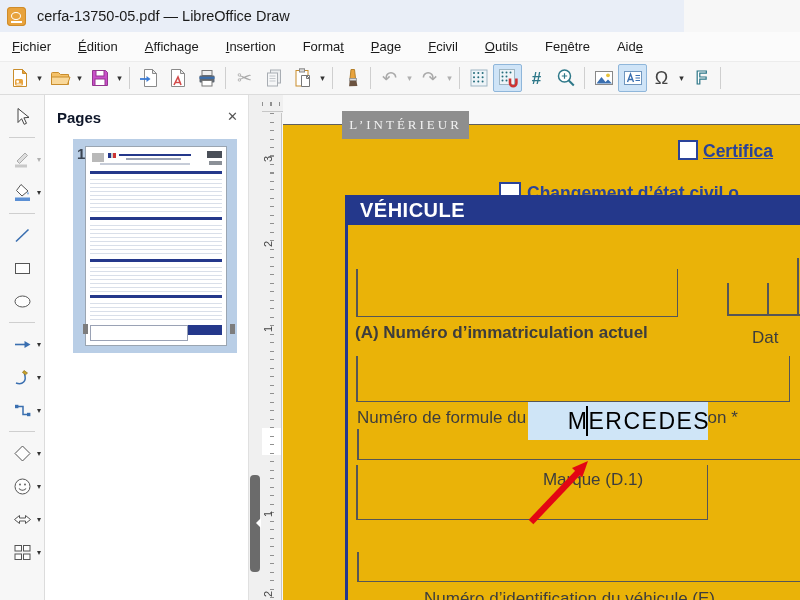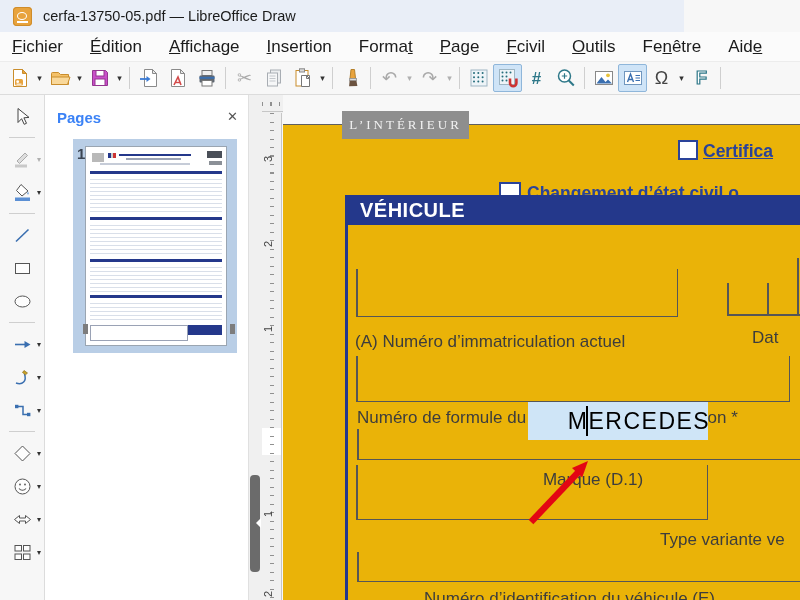--- a/index.html
+++ b/index.html
@@ -2,31 +2,31 @@
 <html><head>
 <meta charset="utf-8">
 <style>
   html,body{margin:0;padding:0;background:#d7d7d7;}
   *{box-sizing:border-box;}
   #app{position:relative;width:800px;height:600px;background:#f7f7f7;
        font-family:"Liberation Sans",sans-serif;overflow:hidden;
        outline:1px solid #a9a9a9;}
   
   #titlebar{position:absolute;left:0;top:0;width:684px;height:32px;background:#e9eef7;
-            display:flex;align-items:center;padding-left:13px;}
+            display:flex;align-items:center;padding-left:7px;}
   #titlebar .app-icon{width:19px;height:19px;border-radius:4px;background:#e8a33d;
             position:relative;flex:0 0 auto;box-shadow:inset 0 0 0 1px #cf8c2a;}
   #titlebar .app-icon:before{content:"";position:absolute;left:4px;top:5px;width:8px;height:6px;
             border:1.5px solid #fff;border-radius:50%;}
   #titlebar .app-icon:after{content:"";position:absolute;left:4px;bottom:3px;width:11px;height:1.5px;background:#fff;}
   #titlebar .title{margin-left:11px;font-size:14.5px;color:#1b1b1b;}
   
   #menubar{position:absolute;left:0;top:32px;width:800px;height:30px;background:#fbfbfb;
            display:flex;align-items:center;padding-left:12px;border-bottom:1px solid #ececec;}
-  .menu-item{font-size:17px;color:#1b1b1b;padding:4px 0;margin-right:27px;white-space:nowrap;}
+  .menu-item{font-size:13px;color:#1b1b1b;padding:4px 0;margin-right:27px;white-space:nowrap;}
   .menu-item .accel{text-decoration:underline;}
   
   #toolbar{position:absolute;left:0;top:62px;width:800px;height:33px;background:#f7f7f7;
            display:flex;align-items:center;padding-left:5px;border-bottom:1px solid #dcdcdc;}
   .tb-btn{width:29px;height:28px;display:flex;align-items:center;justify-content:center;
           border:1px solid transparent;border-radius:2px;flex:0 0 auto;}
   .tb-btn.active{background:#cfe4f7;border-color:#8fb6da;}
   .tb-dd{width:11px;height:28px;display:flex;align-items:center;justify-content:center;
          font-size:9px;color:#333;flex:0 0 auto;}
   .tb-dd.gray{color:#b0b0b0;}
@@ -37,21 +37,21 @@
   .glyph-fontwork{font-size:18px;font-weight:bold;color:#fff;-webkit-text-stroke:1.2px #2e7889;line-height:1;}
   
   #lefttools{position:absolute;left:0;top:95px;width:45px;height:505px;background:#f7f7f7;
              border-right:1px solid #dcdcdc;display:flex;flex-direction:column;align-items:center;padding-top:6px;}
   .lt-btn{position:relative;width:40px;height:30px;display:flex;align-items:center;justify-content:center;flex:0 0 auto;margin-bottom:3px;}
   .lt-btn .dd{position:absolute;right:1px;top:11px;font-size:8px;color:#333;}
   .lt-btn .dd.gray{color:#b0b0b0;}
   .lt-sep{width:26px;height:1px;background:#cfcfcf;margin:3px 0 6px 0;flex:0 0 auto;}
   
   #pagespanel{position:absolute;left:45px;top:95px;width:203px;height:505px;background:#ffffff;}
-  #pagespanel .hdr{position:absolute;left:12px;top:14px;font-size:15px;font-weight:bold;color:#3b82f6;}
+  #pagespanel .hdr{position:absolute;left:12px;top:14px;font-size:15px;font-weight:bold;color:#0f172a;}
   #pagespanel .close{position:absolute;right:10px;top:14px;font-size:13px;color:#555;}
   .thumb-sel{position:absolute;left:28px;top:44px;width:164px;height:214px;background:#b9cee6;}
   .thumb-num{position:absolute;left:32px;top:50px;font-size:15px;font-weight:bold;color:#3b4553;}
   .thumb-page{position:absolute;left:40px;top:51px;width:142px;height:200px;background:#fff;
               border:1px solid #9aa5b1;}
   .thumb-page .rowlines{position:absolute;left:4px;right:4px;background:repeating-linear-gradient(#ffffff 0 3px,#d9dfe9 3px 4px);}
   .t-bar{position:absolute;left:4px;right:4px;height:3px;background:#24388b;}
   .t-handle{position:absolute;width:5px;height:10px;background:#7d7d7d;}
   
   #splitter{position:absolute;left:248px;top:95px;width:14px;height:505px;background:#f0f0f0;border-left:1px solid #e0e0e0;}
@@ -447,21 +447,21 @@
         <div class="fline" style="left:73px;top:190.5px;width:321px;height:1.5px;"></div>
         <div class="fline" style="left:393.5px;top:144px;width:1.5px;height:48px;"></div>
       </div>
 
       <div>
         <div class="fline" style="left:444px;top:189px;width:73px;height:1.5px;"></div>
         <div class="fline" style="left:444px;top:158px;width:1.5px;height:32px;"></div>
         <div class="fline" style="left:484px;top:158px;width:1.5px;height:32px;"></div>
         <div class="fline" style="left:514px;top:133px;width:1.5px;height:57px;"></div>
       </div>
-      <div class="doc-label" style="left:72px;top:207px;">(A) Numéro d’immatriculation actuel</div>
+      <div class="doc-label" style="left:72px;top:198px;font-weight:bold;">(A) Numéro d’immatriculation actuel</div>
       <div class="doc-label" style="left:469px;top:203px;">Dat</div>
 
       <div>
         <div class="fline" style="left:73px;top:231px;width:1.5px;height:46px;"></div>
         <div class="fline" style="left:73px;top:275.5px;width:434px;height:1.5px;"></div>
         <div class="fline" style="left:505.5px;top:231px;width:1.5px;height:46px;"></div>
       </div>
       <div class="doc-label" style="left:74px;top:283px;">Numéro de formule du certificat d’immatriculation *</div>
 
       <div>
@@ -472,21 +472,20 @@
         <span>MERCEDES</span>
         <div id="caret"></div>
       </div>
       <div class="doc-label" style="left:230px;top:345px;width:160px;text-align:center;">Marque (D.1)</div>
 
       <div>
         <div class="fline" style="left:73px;top:340px;width:1.5px;height:55px;"></div>
         <div class="fline" style="left:73px;top:393.5px;width:352px;height:1.5px;"></div>
         <div class="fline" style="left:423.5px;top:340px;width:1.5px;height:55px;"></div>
       </div>
-      <div class="doc-label" style="left:377px;top:405px;">Type variante ve</div>
 
       <div>
         <div class="fline" style="left:74px;top:427px;width:1.5px;height:30px;"></div>
         <div class="fline" style="left:74px;top:455.5px;width:443px;height:1.5px;"></div>
       </div>
       <div class="doc-label" style="left:141px;top:464px;">Numéro d’identification du véhicule (E)</div>
 
       <svg style="position:absolute;left:240px;top:330px;" width="80" height="80">
         <line x1="8" y1="67" x2="55.5" y2="16.9" stroke="#e30613" stroke-width="6.5"></line>
         <polygon points="65,6 59.2,22.5 49,12.9" fill="#e30613"></polygon>

